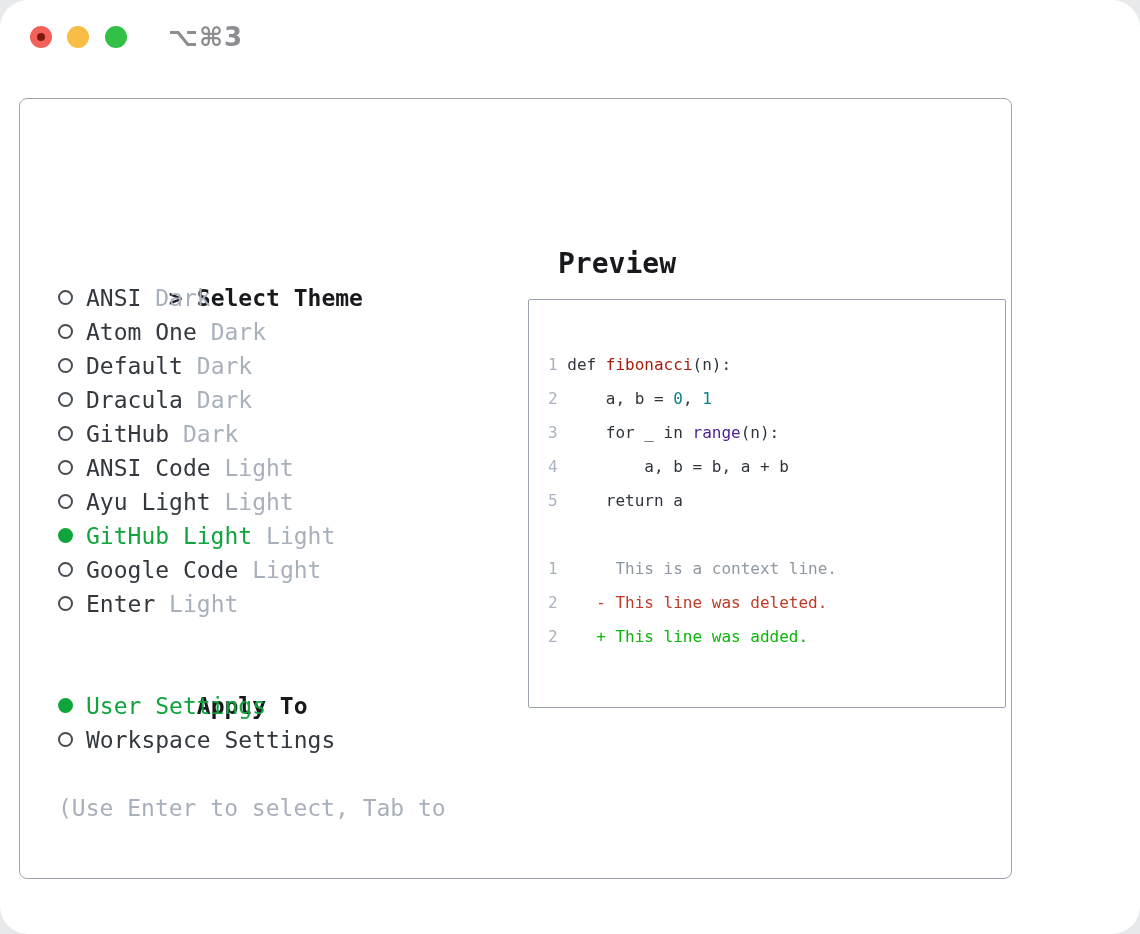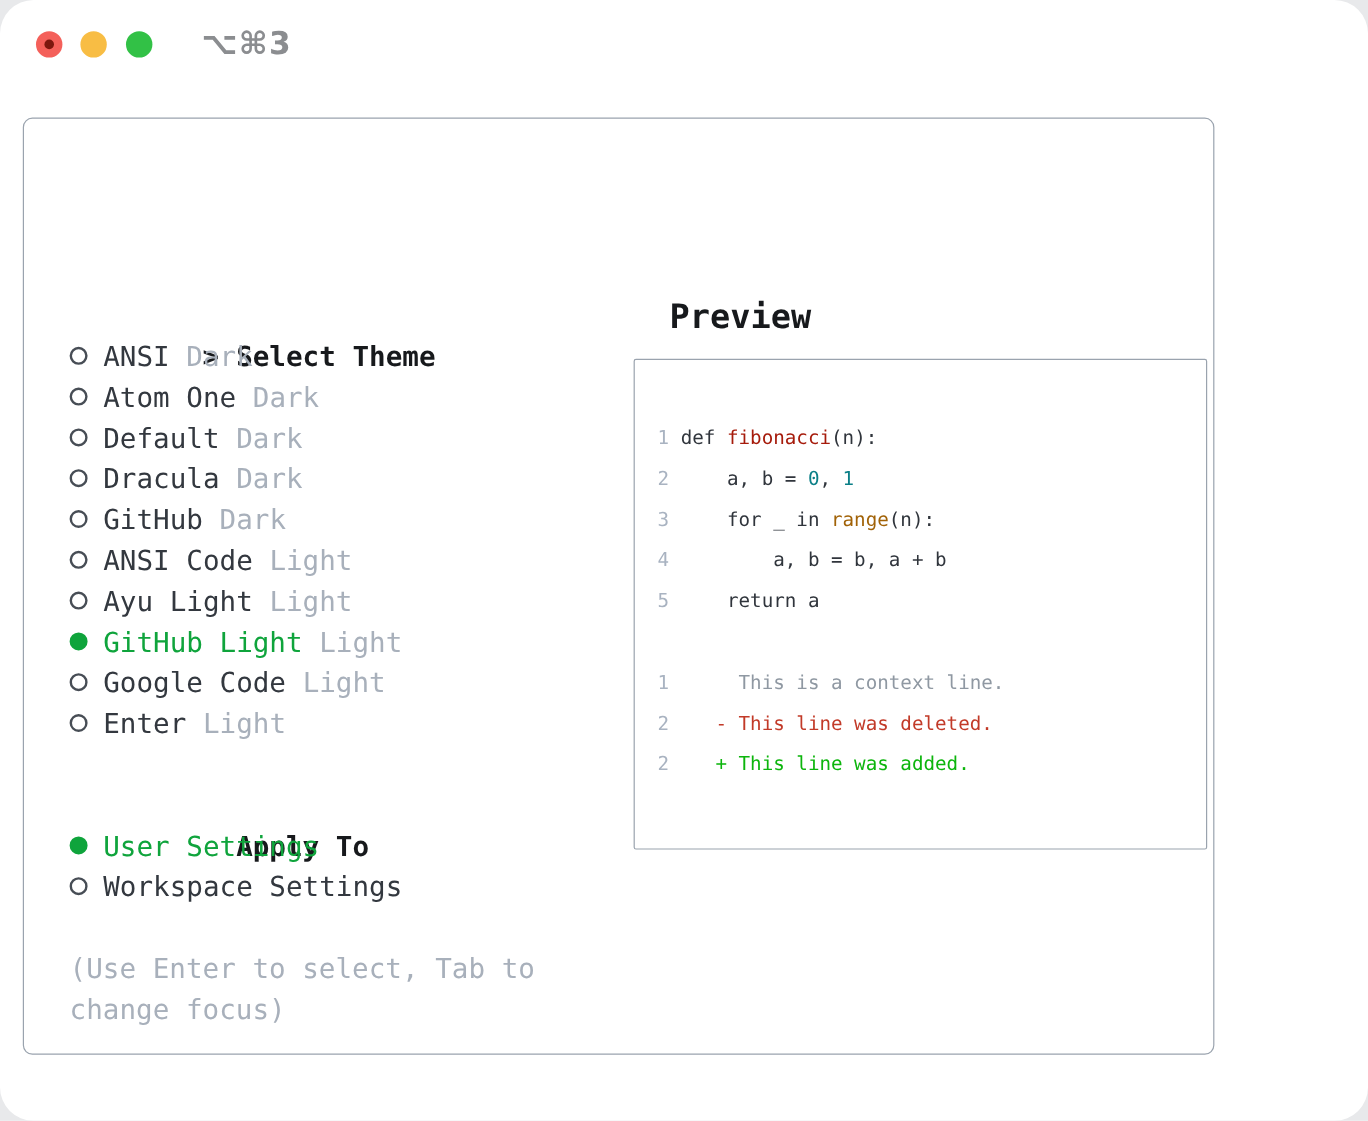--- a/index.html
+++ b/index.html
@@ -99,30 +99,29 @@
       </div>
 
       <div id="apply-list">
           <div class="row theme-row selected"><span class="radio-cell"><span class="radio on"></span></span><span class="opt-name">User Settings</span></div>
           <div class="row theme-row"><span class="radio-cell"><span class="radio"></span></span><span class="opt-name">Workspace Settings</span></div>
         </div>
 
       <div class="row blank"></div>
 
       <div class="row help-line">(Use Enter to select, Tab to</div>
-      <div class="row help-line">change focus)</div>
     </div>
 
     <div class="preview-title">Preview</div>
 
     <div class="preview-box">
       <div class="preview-lines" id="preview-lines">
           <div class="pline"><span style="color: rgb(169, 179, 193);">1</span><span style="color: rgb(48, 53, 60);"> def </span><span style="color: rgb(166, 27, 11);">fibonacci</span><span style="color: rgb(48, 53, 60);">(n):</span></div>
           <div class="pline"><span style="color: rgb(169, 179, 193);">2</span><span style="color: rgb(48, 53, 60);">     a, b = </span><span style="color: rgb(11, 127, 135);">0</span><span style="color: rgb(48, 53, 60);">, </span><span style="color: rgb(11, 127, 135);">1</span></div>
-          <div class="pline"><span style="color: rgb(169, 179, 193);">3</span><span style="color: rgb(48, 53, 60);">     for _ in </span><span style="color: #a16207;">range</span><span style="color: rgb(48, 53, 60);">(n):</span></div>
+          <div class="pline"><span style="color: rgb(169, 179, 193);">3</span><span style="color: rgb(48, 53, 60);">     for _ in </span><span style="color: #4c1d95;">range</span><span style="color: rgb(48, 53, 60);">(n):</span></div>
           <div class="pline"><span style="color: rgb(169, 179, 193);">4</span><span style="color: rgb(48, 53, 60);">         a, b = b, a + b</span></div>
           <div class="pline"><span style="color: rgb(169, 179, 193);">5</span><span style="color: rgb(48, 53, 60);">     return a</span></div>
           <div class="pline"></div>
           <div class="pline"><span style="color: rgb(169, 179, 193);">1</span><span style="color: rgb(143, 152, 162);">      This is a context line.</span></div>
           <div class="pline"><span style="color: rgb(169, 179, 193);">2</span><span style="color: rgb(194, 58, 40);">    - This line was deleted.</span></div>
           <div class="pline"><span style="color: rgb(169, 179, 193);">2</span><span style="color: rgb(12, 181, 12);">    + This line was added.</span></div>
         </div>
     </div>
 
   </div>

